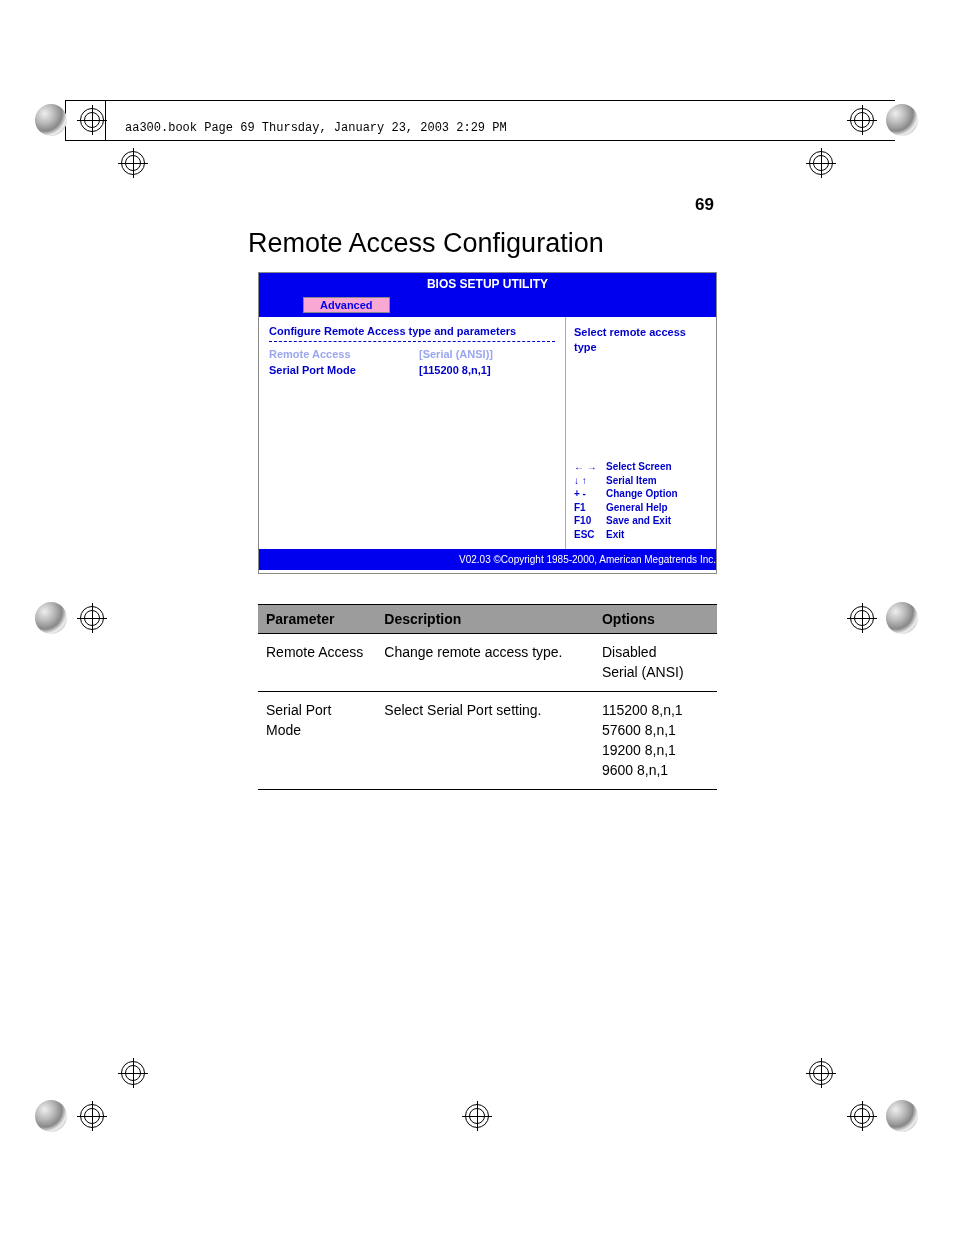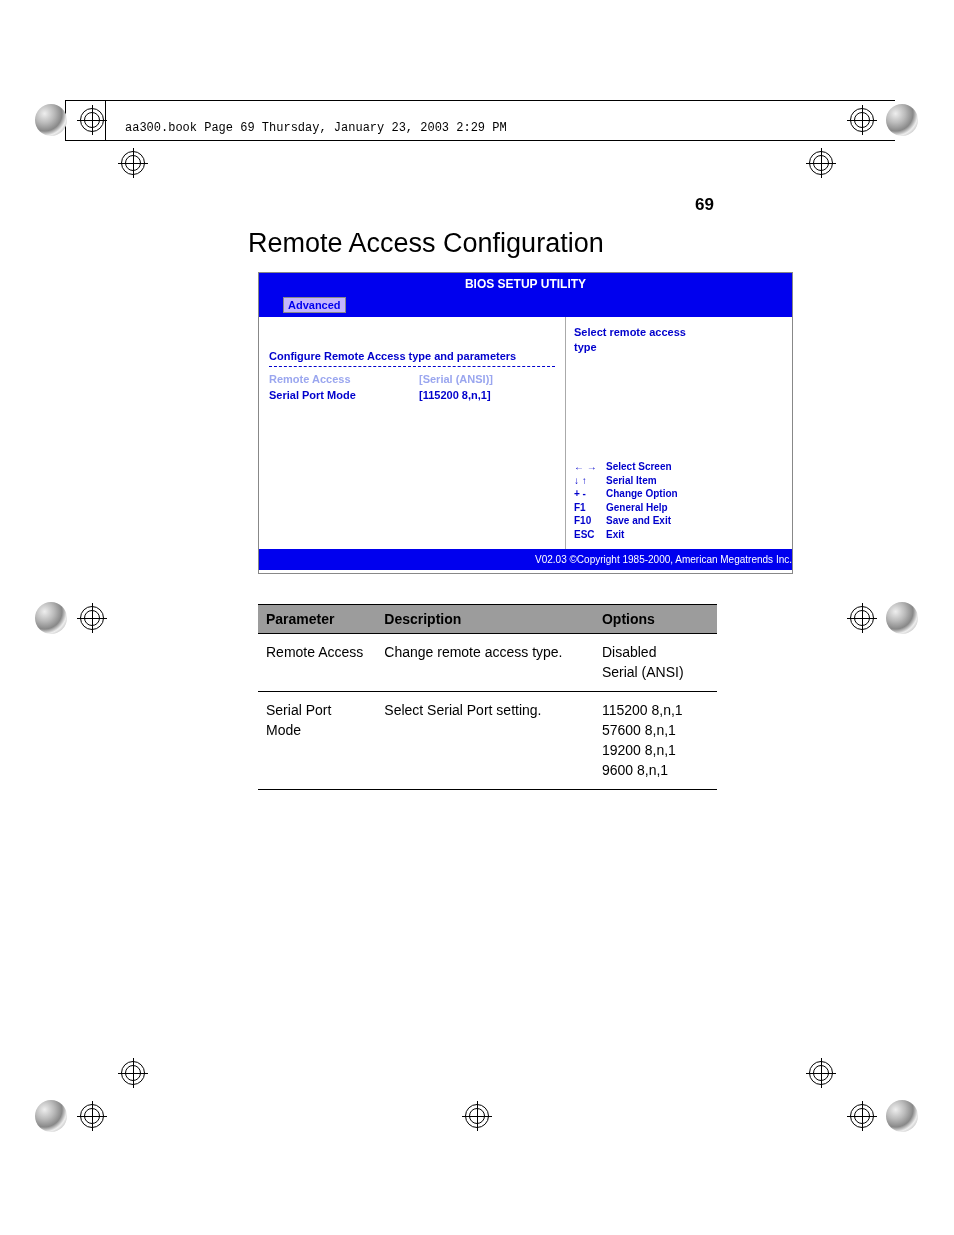--- a/index.html
+++ b/index.html
@@ -95,67 +95,66 @@
     font-weight:300;
     color:#000;
     font-family: "Segoe UI", Arial, sans-serif;
   }
 
   
   .bios-box {
     position:absolute;
     left:258px;
     top:272px;
-    width:535px;
+    width:459px;
     height:302px;
     border:1px solid #888;
     box-sizing:border-box;
     font-family: Arial, sans-serif;
   }
   .bios-title {
     background:#0000ee;
     color:#fff;
     font-weight:bold;
     font-size:12px;
     text-align:center;
     padding:4px 0;
   }
   .bios-tabs {
     background:#0000ee;
     height:22px;
     position:relative;
   }
   .bios-tab-active {
     position:absolute;
-    left:24px;
+    left:44px;
     top:2px;
-    background:#c4b5fd;
+    background:#f9a8d4;
     color:#0000ee;
     font-weight:bold;
     font-size:11px;
-    padding:1px 4px;
+    padding:1px 16px;
     border:1px solid #888;
   }
   .bios-body {
     display:flex;
     height:232px;
     font-size:11px;
   }
   .bios-left {
     width:307px;
     padding:8px 10px;
     box-sizing:border-box;
     border-right:1px solid #aaa;
     position:relative;
   }
   .bios-left .instr {
     color:#0000cc;
     font-weight:bold;
     font-size:11px;
-    margin-top:25px;
   }
   .bios-left .divider {
     border-bottom:1px dashed #0000cc;
     margin:4px 0 6px 0;
     width:100%;
   }
   .bios-row {
     display:flex;
     margin-bottom:4px;
   }

